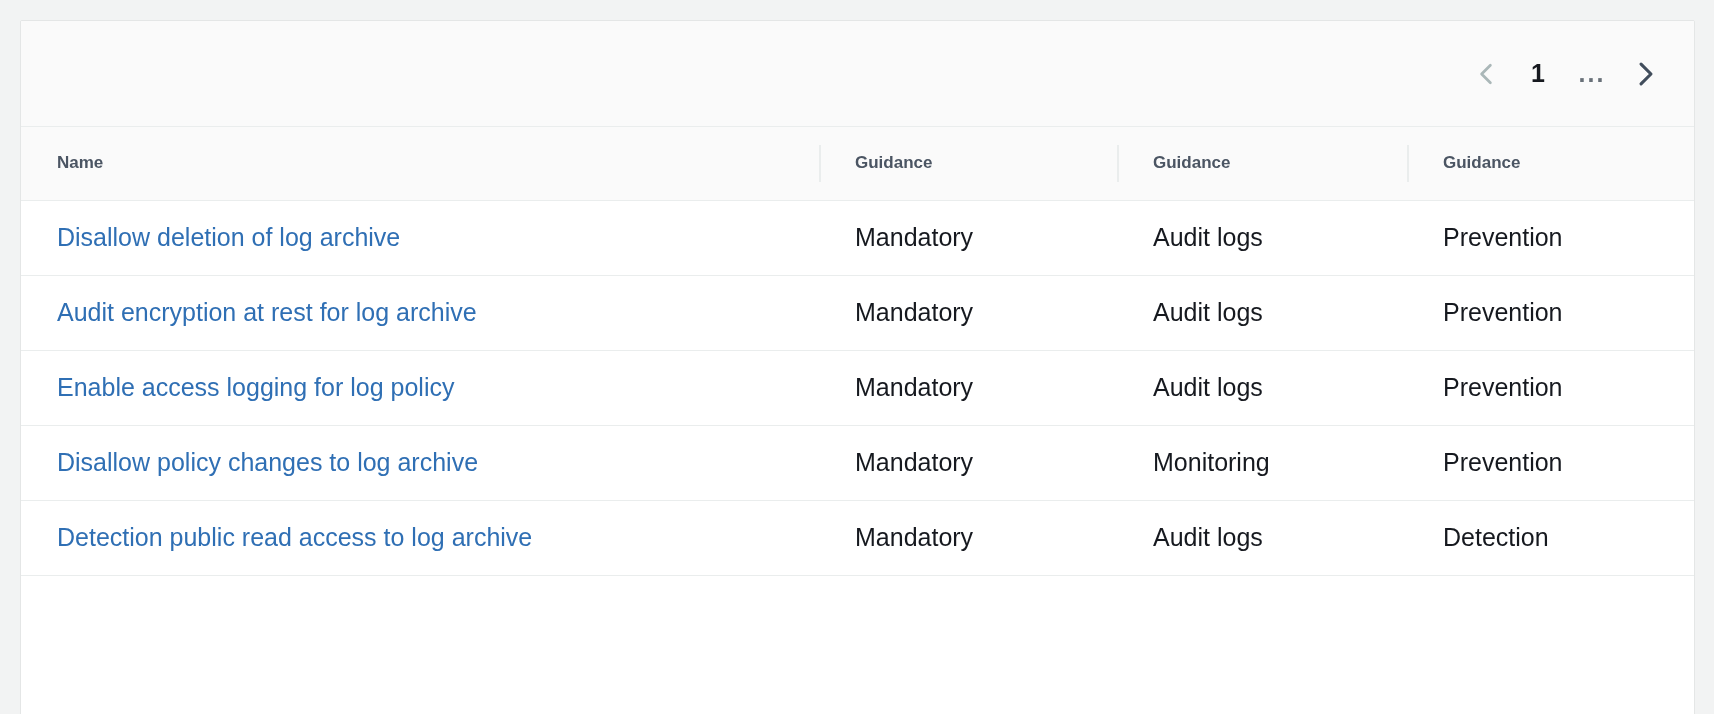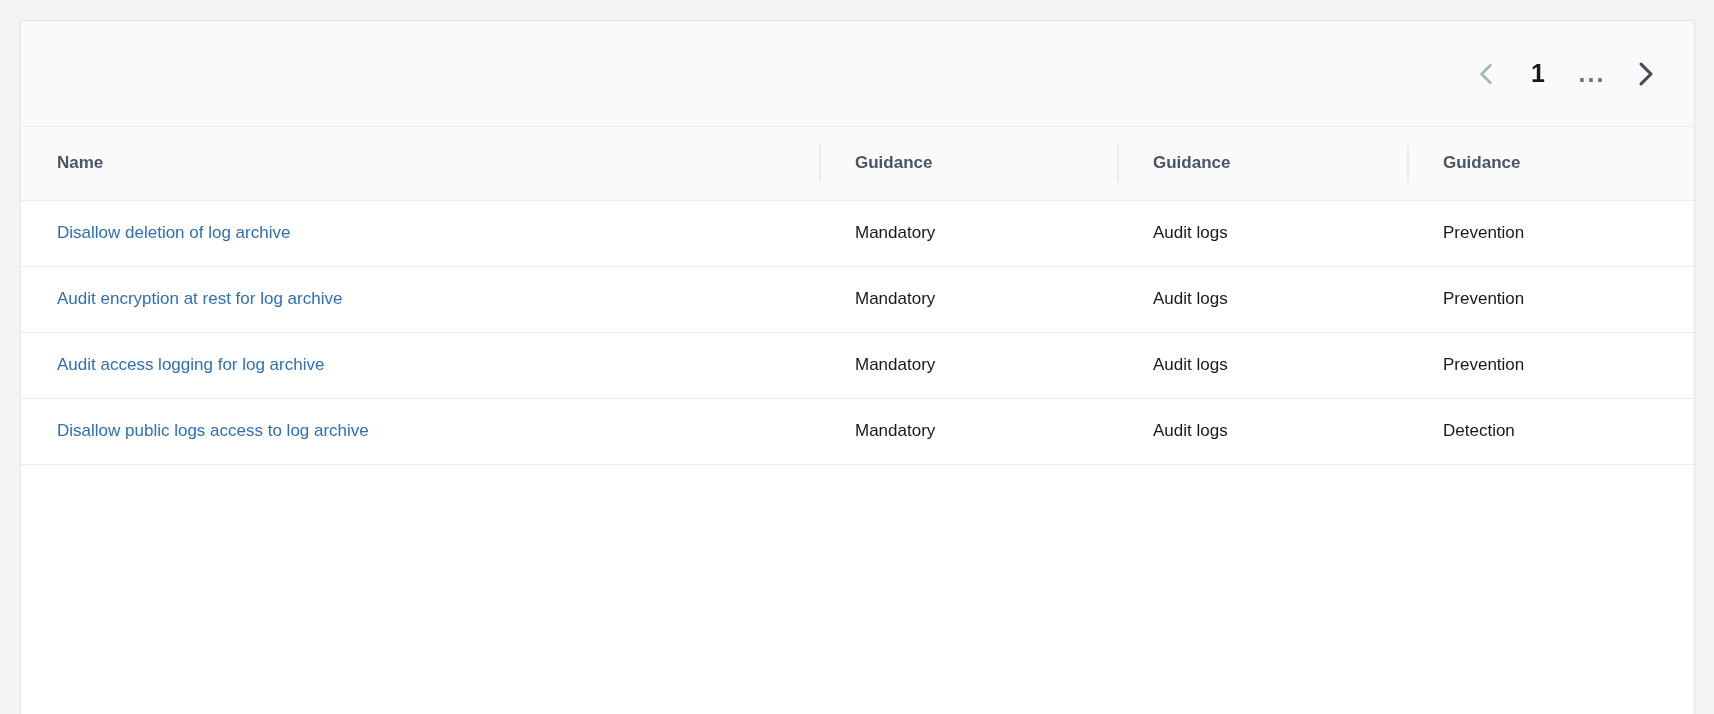--- a/index.html
+++ b/index.html
@@ -121,21 +121,21 @@
     content: "";
     position: absolute;
     left: 0;
     top: 18px;
     bottom: 18px;
     width: 2px;
     background: #eaeded;
   }
 
   table.grid td {
-    font-size: 17px;
+    font-size: 25px;
     color: #16191f;
     padding: 22px 0 23px 0;
     border-bottom: 1px solid #eaeded;
     background: #ffffff;
     vertical-align: middle;
     white-space: nowrap;
     box-sizing: border-box;
   }
   td .td-inner { display: block; padding-left: 36px; }
 
@@ -232,37 +232,51 @@
         <td>
           <span class="td-inner">Audit logs</span>
         </td>
         <td>
           <span class="td-inner">Prevention</span>
         </td>
       </tr>
 
       <tr>
         <td>
-          <span class="td-inner"><a class="cell-link">Audit access logging for log archive</a></span>
-        </td>
-        <td>
-          <span class="td-inner">Mandatory</span>
-        </td>
-        <td>
-          <span class="td-inner">Audit logs</span>
-        </td>
-        <td>
-          <span class="td-inner">Prevention</span>
-        </td>
-      </tr>
-
-
-      <tr>
-        <td>
-          <span class="td-inner"><a class="cell-link">Disallow public logs access to log archive</a></span>
+          <span class="td-inner"><a class="cell-link">Enable access logging for log policy</a></span>
+        </td>
+        <td>
+          <span class="td-inner">Mandatory</span>
+        </td>
+        <td>
+          <span class="td-inner">Audit logs</span>
+        </td>
+        <td>
+          <span class="td-inner">Prevention</span>
+        </td>
+      </tr>
+
+      <tr>
+        <td>
+          <span class="td-inner"><a class="cell-link">Disallow policy changes to log archive</a></span>
+        </td>
+        <td>
+          <span class="td-inner">Mandatory</span>
+        </td>
+        <td>
+          <span class="td-inner">Monitoring</span>
+        </td>
+        <td>
+          <span class="td-inner">Prevention</span>
+        </td>
+      </tr>
+
+      <tr>
+        <td>
+          <span class="td-inner"><a class="cell-link">Detection public read access to log archive</a></span>
         </td>
         <td>
           <span class="td-inner">Mandatory</span>
         </td>
         <td>
           <span class="td-inner">Audit logs</span>
         </td>
         <td>
           <span class="td-inner">Detection</span>
         </td>

